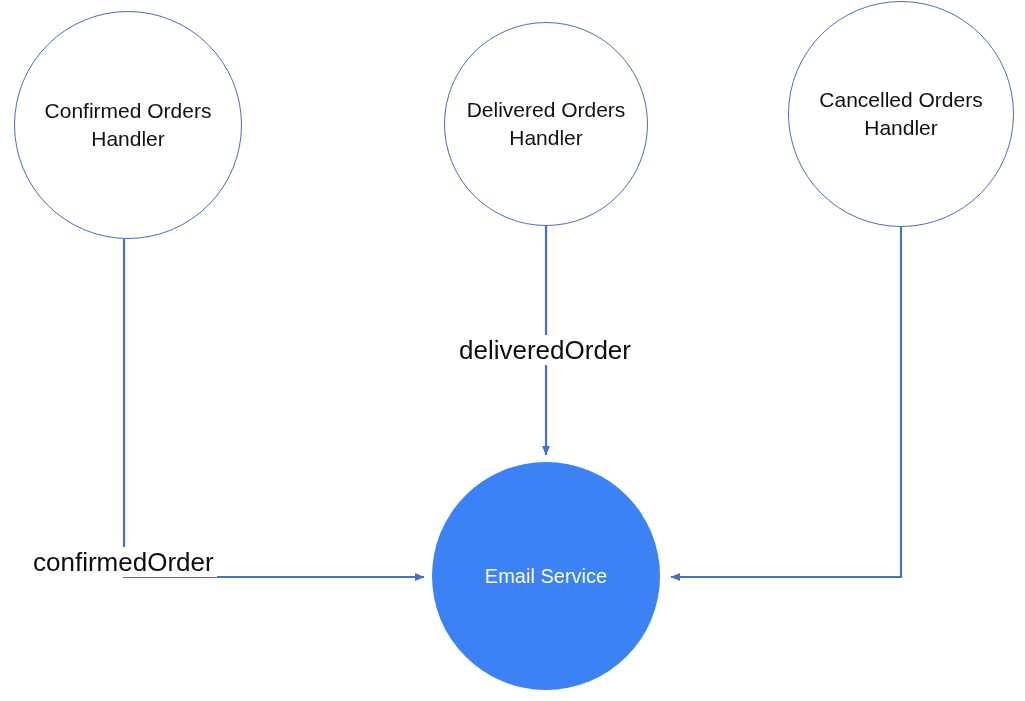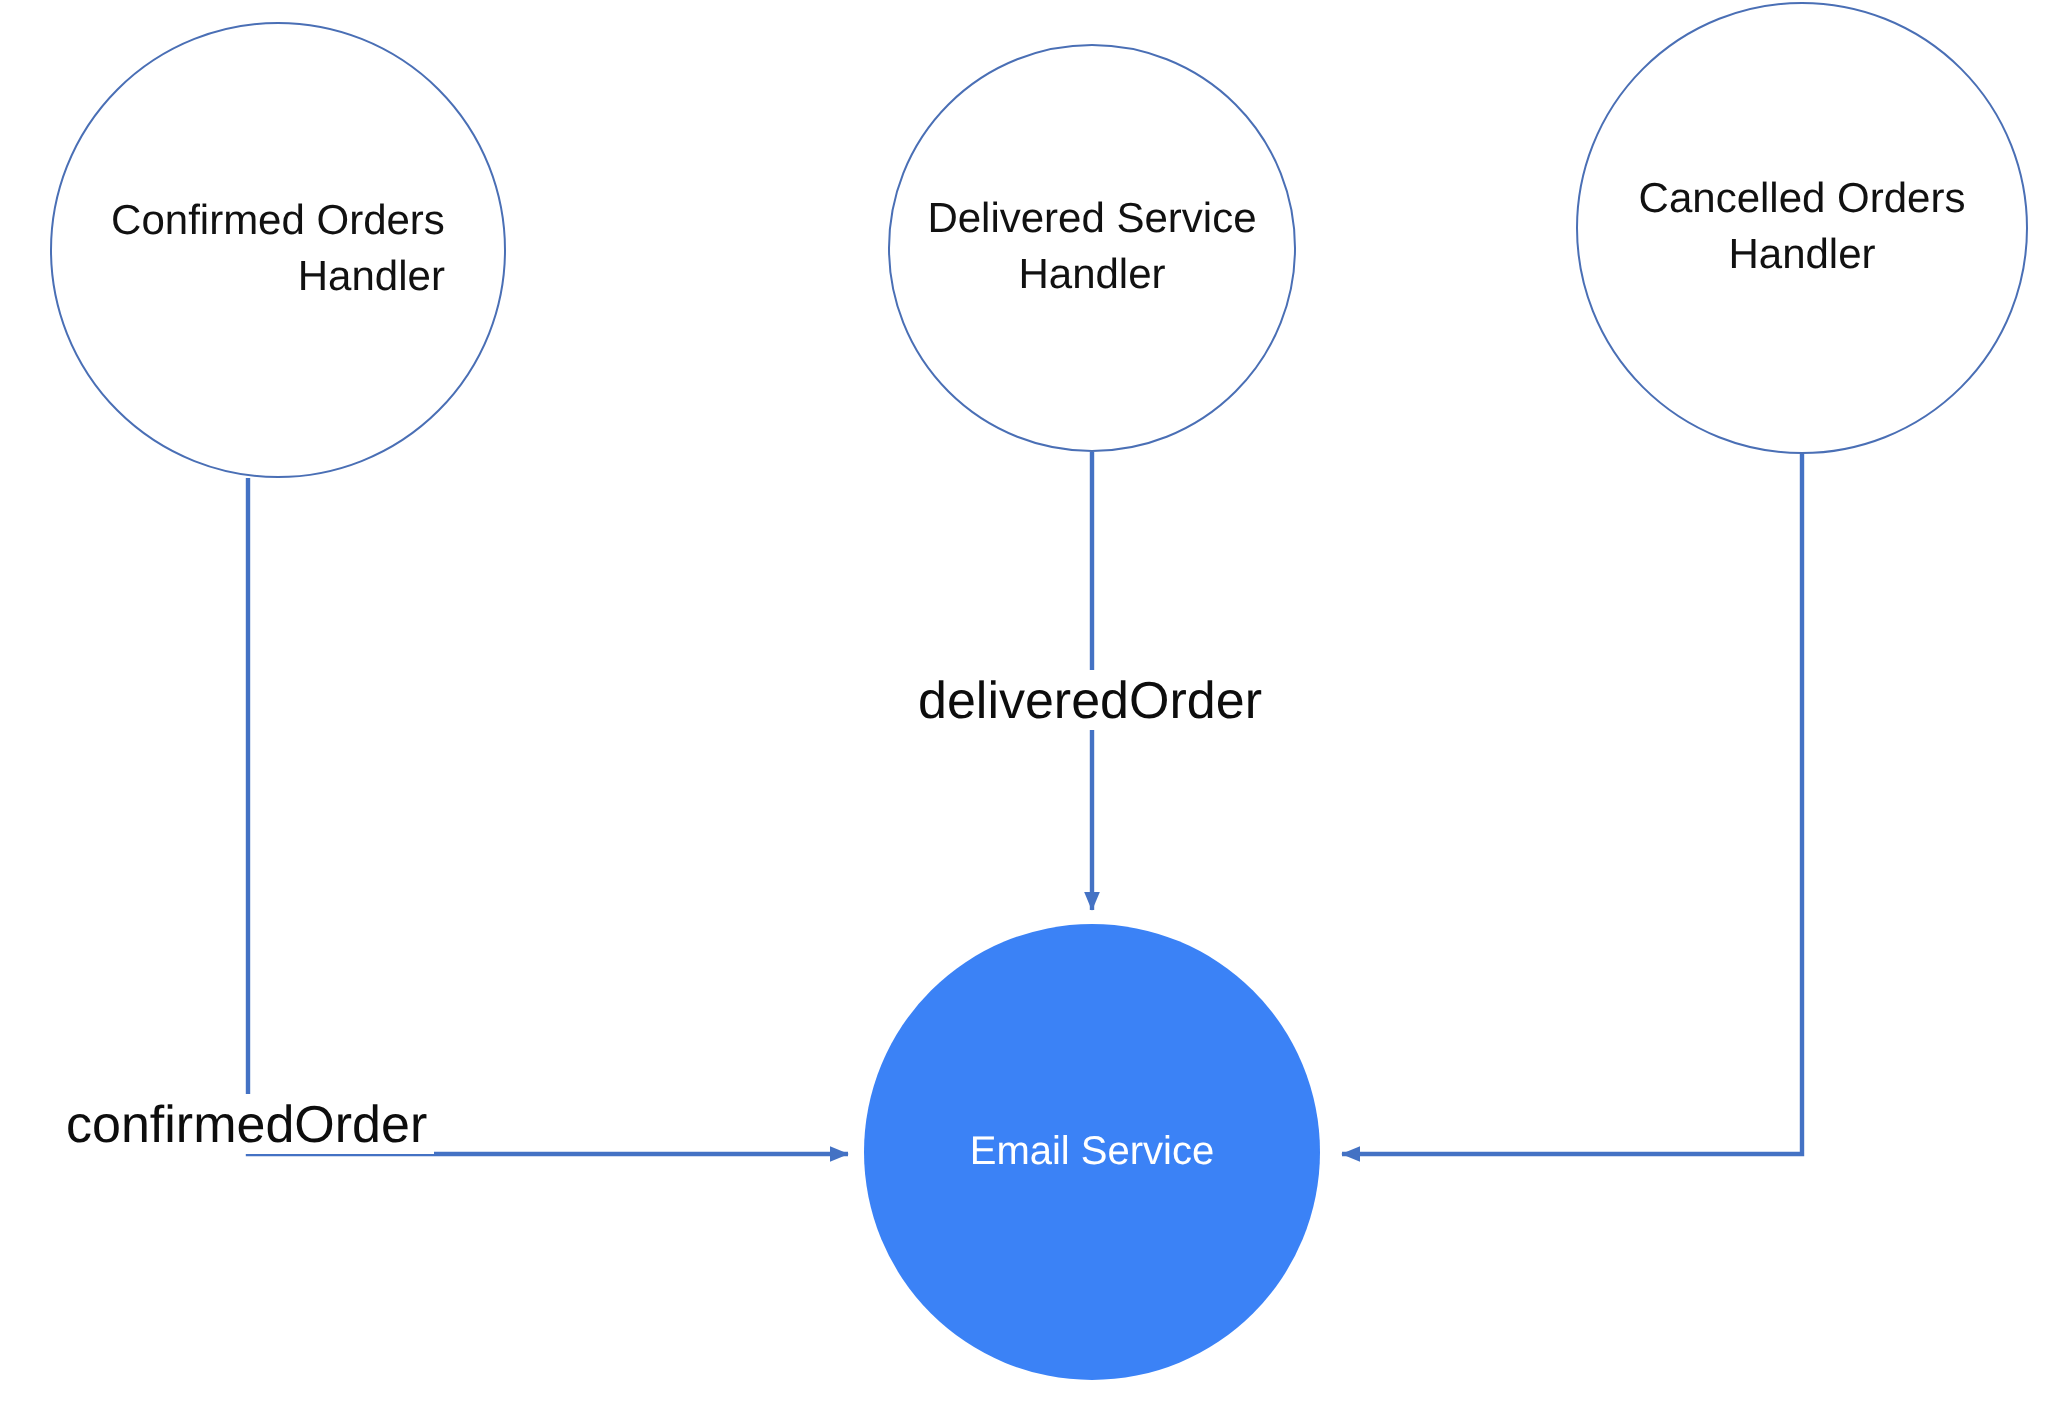--- a/index.html
+++ b/index.html
@@ -75,27 +75,27 @@
       </marker>
     </defs>
 
     <path d="M 124 239 L 124 577 L 424 577" fill="none" stroke="#4472c4" stroke-width="2.2" marker-end="url(#arrowhead)"></path>
 
     <path d="M 546 226 L 546 455" fill="none" stroke="#4472c4" stroke-width="2.2" marker-end="url(#arrowhead)"></path>
 
     <path d="M 901 227 L 901 577 L 671 577" fill="none" stroke="#4472c4" stroke-width="2.2" marker-end="url(#arrowhead)"></path>
   </svg>
 
-  <div class="node node-outline" style="left:25px; top:11px; width:228px; height:228px;text-align:right;">
+  <div class="node node-outline" style="left:14px; top:11px; width:228px; height:228px;">
     <span class="node-label">Confirmed Orders
 Handler</span>
   </div>
 
   <div class="node node-outline" style="left:444px; top:22px; width:204px; height:204px;">
-    <span class="node-label">Delivered Service
+    <span class="node-label">Delivered Orders
 Handler</span>
   </div>
 
   <div class="node node-outline" style="left:788px; top:1px; width:226px; height:226px;">
     <span class="node-label">Cancelled Orders
 Handler</span>
   </div>
 
   <div class="node node-filled" style="left:432px; top:462px; width:228px; height:228px;">
     <span class="node-label">Email Service</span>

